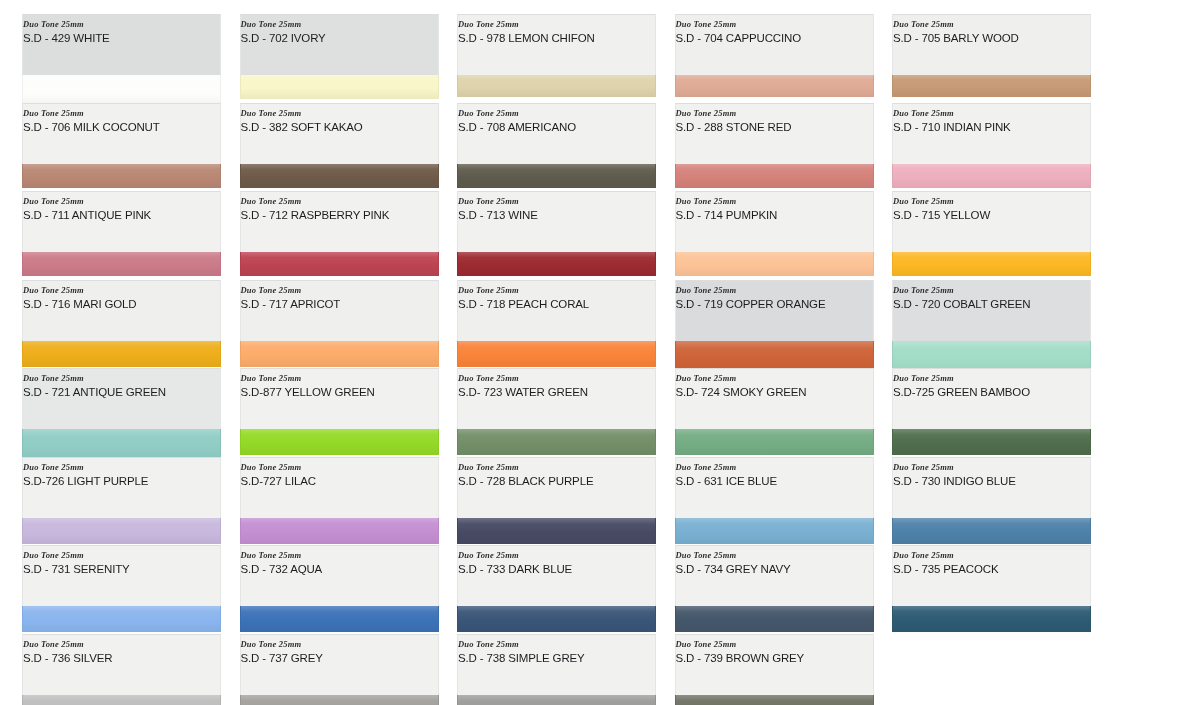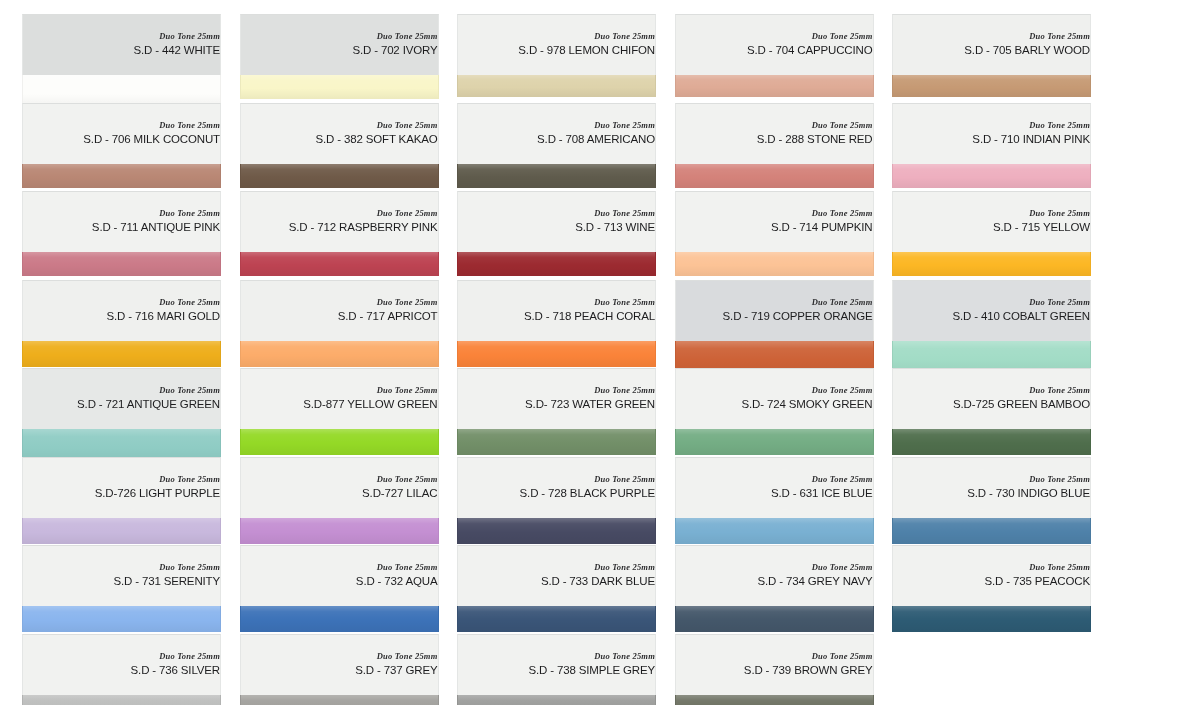--- a/index.html
+++ b/index.html
@@ -26,22 +26,22 @@
     box-sizing: border-box;
     overflow: hidden;
     background: #ffffff;
   }
 
   .swatch-label {
     position: relative;
     box-sizing: border-box;
     width: 100%;
     height: 100%;
-    padding-top: 16px;
-    text-align: right;
+    padding-top: 4px;
+    text-align: left;
     background: #eef0ef;
     border-top: 1px solid #dcdedd;
     border-left: 1px solid #e4e6e5;
     border-right: 1px solid #e4e6e5;
   }
 
   .brand-line {
     font-family: "Liberation Serif", serif;
     font-style: italic;
     font-weight: 700;
@@ -90,21 +90,21 @@
     pointer-events: none;
   }
 </style>
 </head>
 <body>
 
 <div id="catalog">
     <div class="swatch" style="left: 22px; top: 14px; width: 199px; height: 95px;">
       <div class="swatch-label" style="background: rgb(220, 222, 221); height: 61px;">
         <div class="brand-line">Duo Tone 25mm</div>
-        <div class="code-line">S.D - 442 WHITE</div>
+        <div class="code-line">S.D - 429 WHITE</div>
       </div>
       <div class="color-strip" style="background: rgb(253, 253, 251); height: 34px;">
         <div class="sheen"></div>
       </div>
       <div class="card-shadow"></div>
     </div>
     <div class="swatch" style="left: 239.5px; top: 14px; width: 199px; height: 85px;">
       <div class="swatch-label" style="background: rgb(222, 224, 223); height: 61px;">
         <div class="brand-line">Duo Tone 25mm</div>
         <div class="code-line">S.D - 702 IVORY</div>
@@ -280,21 +280,21 @@
         <div class="code-line">S.D - 719 COPPER ORANGE</div>
       </div>
       <div class="color-strip" style="background: rgb(205, 98, 55); height: 34px;">
         <div class="sheen"></div>
       </div>
       <div class="card-shadow"></div>
     </div>
     <div class="swatch" style="left: 892px; top: 279.5px; width: 199px; height: 95px;">
       <div class="swatch-label" style="background: rgb(220, 222, 224); height: 61px;">
         <div class="brand-line">Duo Tone 25mm</div>
-        <div class="code-line">S.D - 410 COBALT GREEN</div>
+        <div class="code-line">S.D - 720 COBALT GREEN</div>
       </div>
       <div class="color-strip" style="background: rgb(162, 220, 198); height: 34px;">
         <div class="sheen"></div>
       </div>
       <div class="card-shadow"></div>
     </div>
     <div class="swatch" style="left: 22px; top: 368px; width: 199px; height: 95px;">
       <div class="swatch-label" style="background: rgb(230, 232, 231); height: 61px;">
         <div class="brand-line">Duo Tone 25mm</div>
         <div class="code-line">S.D - 721 ANTIQUE GREEN</div>

